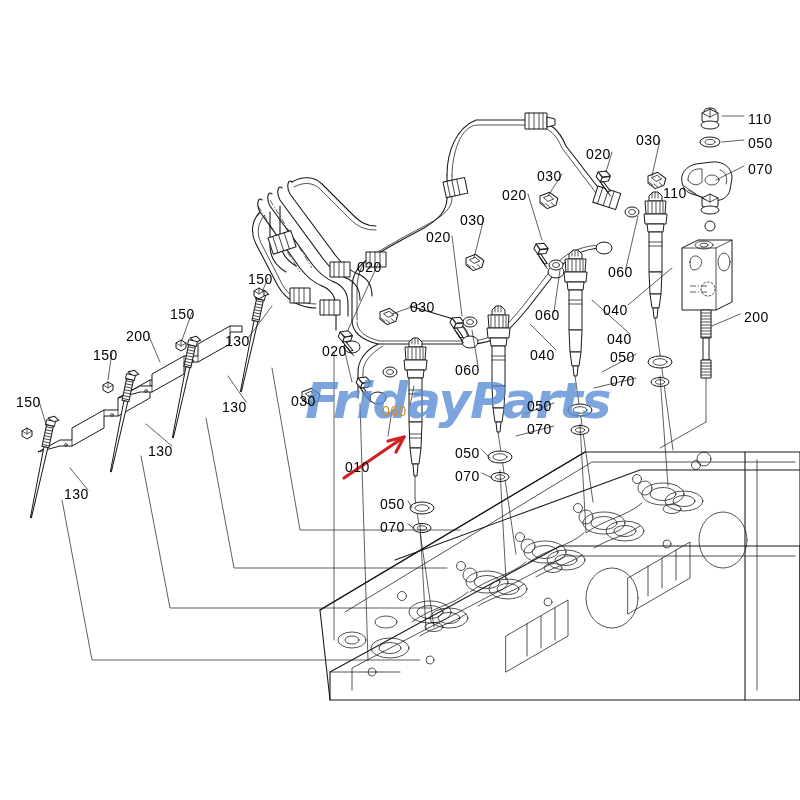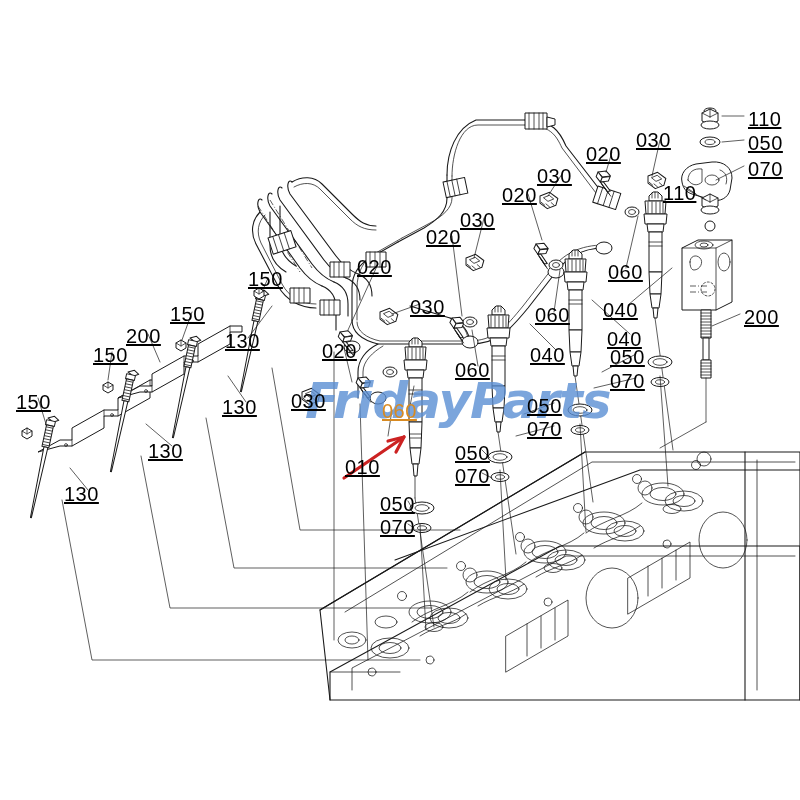--- a/index.html
+++ b/index.html
@@ -12,27 +12,26 @@
     position:relative;
     width:800px;height:800px;
     background:#ffffff;
   }
   #art{position:absolute;left:0;top:0;width:800px;height:800px;}
 
   
   .lbl{
     position:absolute;
     font-family:"Liberation Sans","DejaVu Sans",sans-serif;
-    font-size:20px;
+    font-size:14px;
     line-height:19px;
     letter-spacing:0.5px;
     color:#000000;
     white-space:nowrap;
     user-select:none;
-    text-decoration:underline;
   }
   .lbl.highlight{ color:#d88a21; }
 
   
   #watermark{
     position:absolute;
     left:305px; top:372px;
     font-family:"DejaVu Sans","Liberation Sans",sans-serif;
     font-size:50px;
     font-weight:bold;

